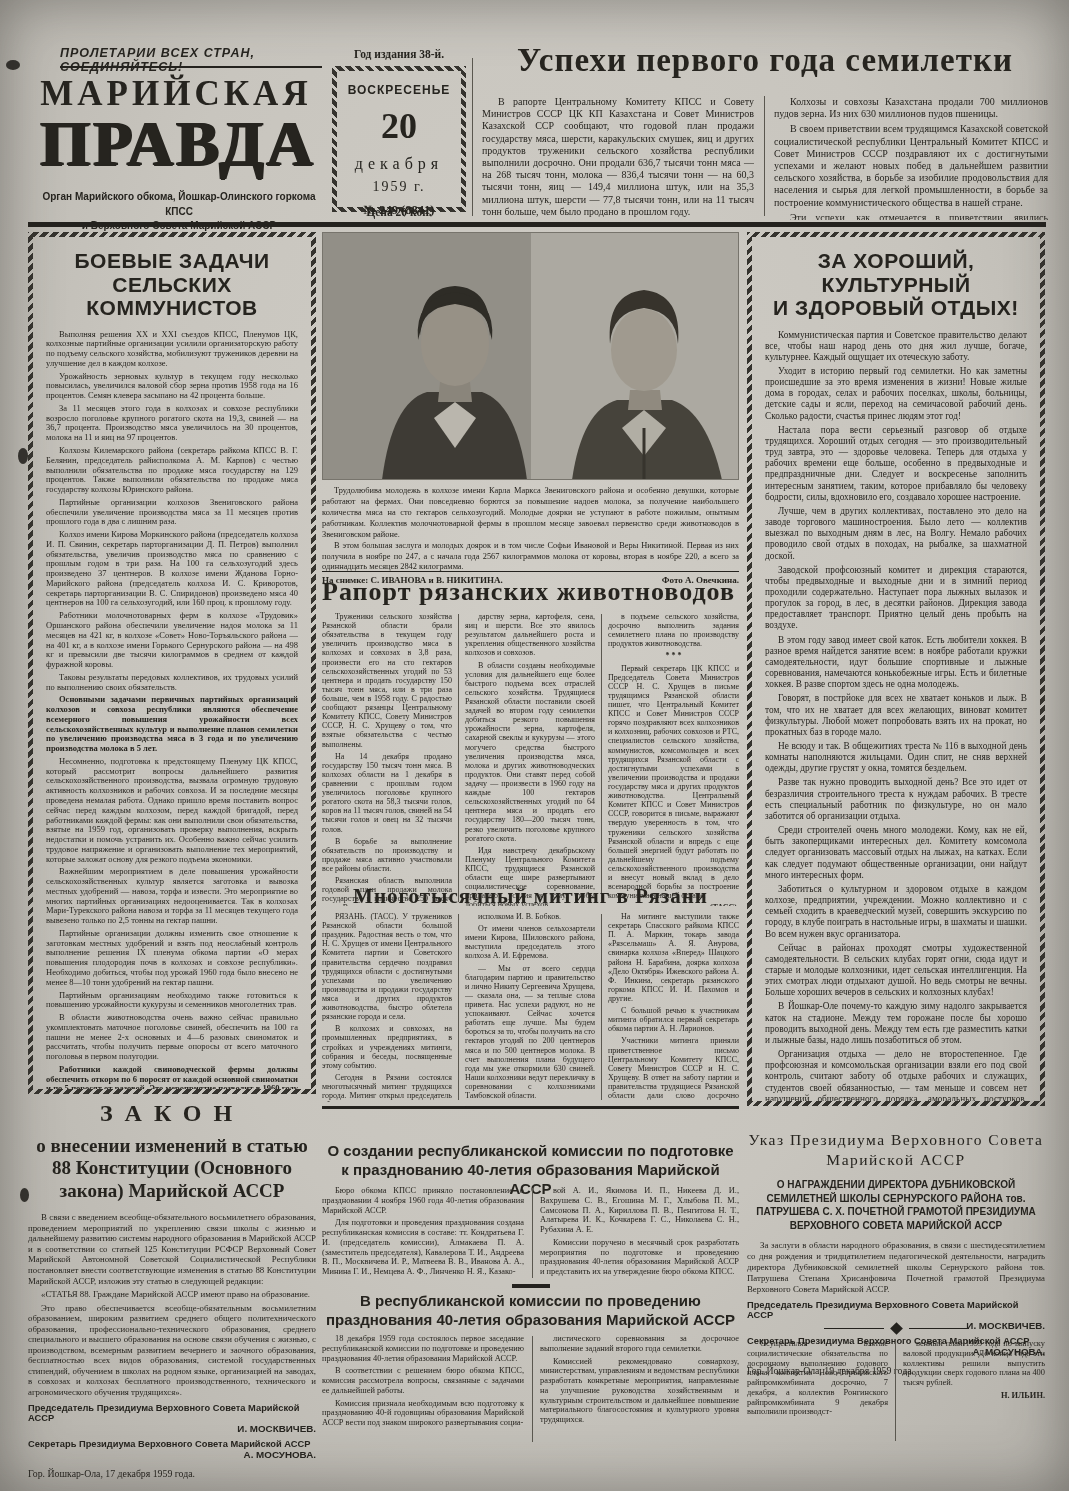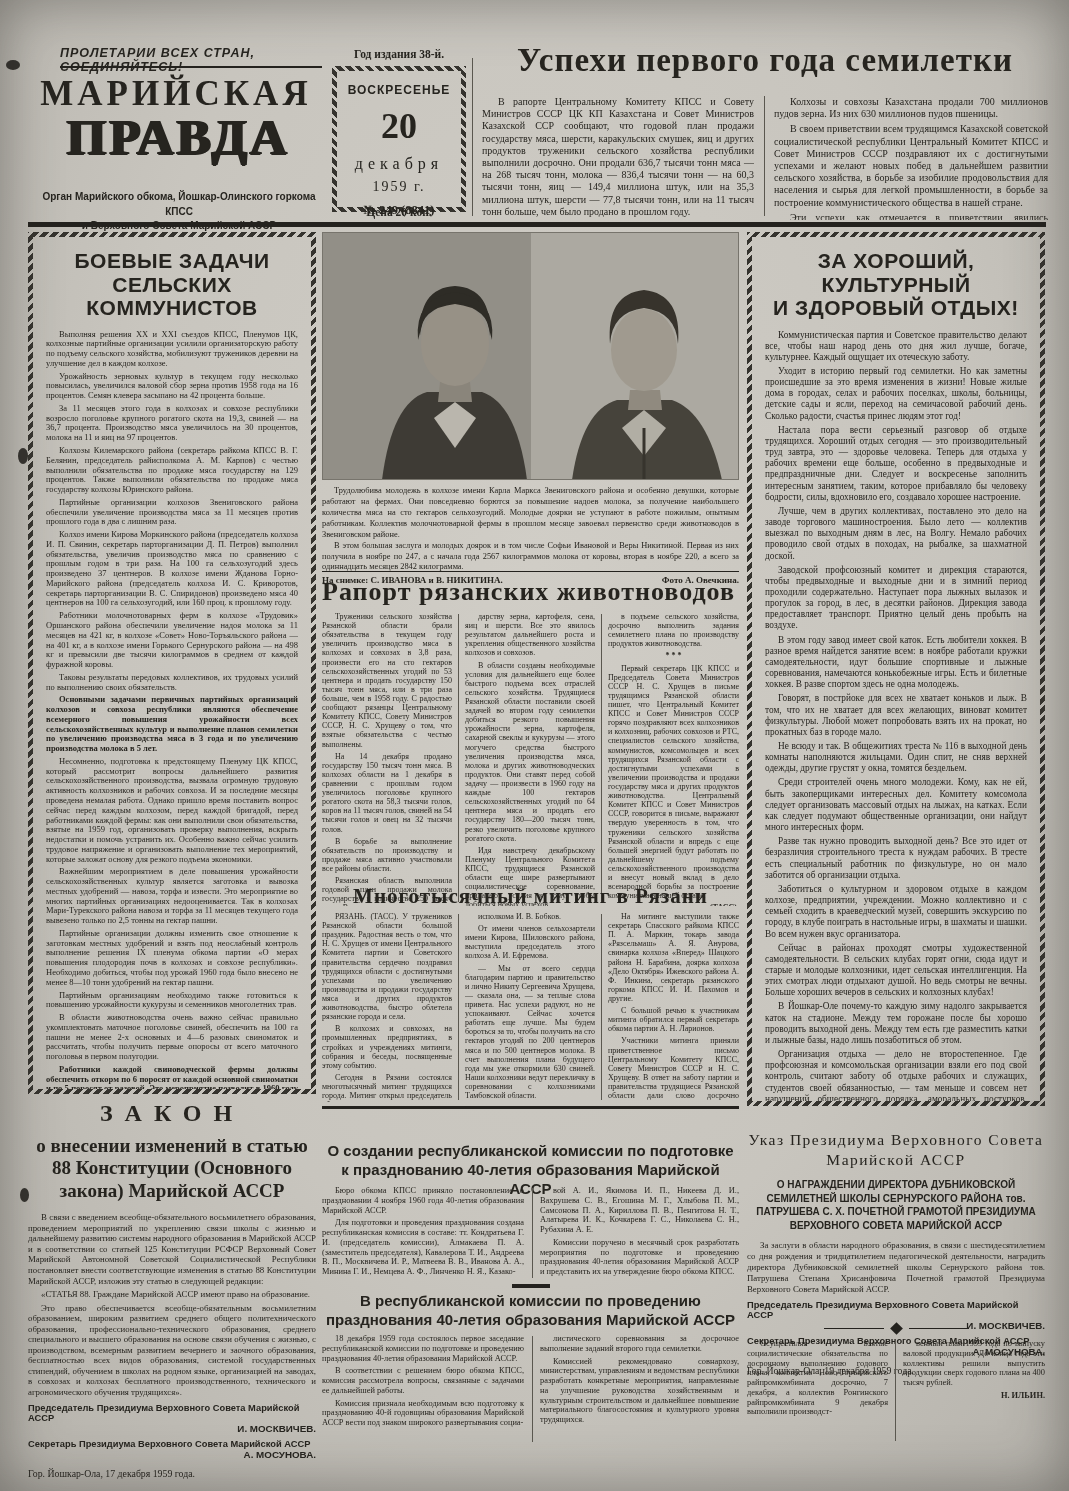--- a/index.html
+++ b/index.html
@@ -14,21 +14,21 @@
   .vr{position:absolute;width:1px;background:#5a574f;}
   .hr{position:absolute;background:#24221e;}
   .paras p{margin:0 0 3px 0;text-indent:13px;text-align:justify;}
   .paras p.b{font-weight:bold;}
   .paras p.center{text-align:center;text-indent:0;}
   .paras p.right{text-align:right;text-indent:0;}
   .col{position:absolute;overflow:hidden;}
   
   .slogan{font-size:12.5px;font-weight:bold;font-style:italic;letter-spacing:1px;}
   .mast1{font-size:35px;font-weight:bold;letter-spacing:4px;text-align:center;line-height:1;}
-  .mast2{font-size:51px;font-weight:bold;letter-spacing:3px;text-align:center;line-height:1;
+  .mast2{font-size:64px;font-weight:bold;letter-spacing:3px;text-align:center;line-height:1;
     text-shadow:1.6px 0 0 currentColor,-1.2px 0 0 currentColor,0 1.2px 0 currentColor;}
   .organ{font-size:10px;font-weight:bold;text-align:center;line-height:1.45;}
   .datebox{border:5px solid #35332e;
     border-image:repeating-linear-gradient(45deg,#35332e 0 4px,rgba(0,0,0,0) 4px 7px) 5;
     text-align:center;box-sizing:border-box;padding-top:12px;}
   .db-weekday{font-size:12px;font-weight:bold;letter-spacing:1px;}
   .db-day{font-size:36px;font-weight:bold;margin-top:8px;}
   .db-month{font-size:16px;letter-spacing:5px;margin-top:8px;}
   .db-year{font-size:14px;letter-spacing:2px;margin-top:6px;}
   .db-issue{font-size:12.5px;font-weight:bold;margin-top:8px;}
@@ -229,22 +229,22 @@
     </div>
     <div class="right-body paras">
         <p>Коммунистическая партия и Советское правительство делают все, чтобы наш народ день ото дня жил лучше, богаче, культурнее. Каждый ощущает их отеческую заботу.</p>
         <p>Уходит в историю первый год семилетки. Но как заметны происшедшие за это время изменения в жизни! Новые жилые дома в городах, селах и рабочих поселках, школы, больницы, детские сады и ясли, переход на семичасовой рабочий день. Сколько радости, счастья принес людям этот год!</p>
         <p>Настала пора вести серьезный разговор об отдыхе трудящихся. Хороший отдых сегодня — это производительный труд завтра, это — здоровье человека. Теперь для отдыха у рабочих времени еще больше, особенно в предвыходные и предпраздничные дни. Следует и воскресенье заполнить интересным занятием, таким, которое прибавляло бы человеку бодрости, силы, вдохновило его, создавало хорошее настроение.</p>
         <p>Лучше, чем в других коллективах, поставлено это дело на заводе торгового машиностроения. Было лето — коллектив выезжал по выходным дням в лес, на Волгу. Немало рабочих проводило свой отдых в походах, на рыбалке, за шахматной доской.</p>
         <p>Заводской профсоюзный комитет и дирекция стараются, чтобы предвыходные и выходные дни и в зимний период проходили содержательно. Наступает пора лыжных вылазок и прогулок за город, в лес, в десятки районов. Дирекция завода предоставляет транспорт. Приятно целый день пробыть на воздухе.</p>
         <p>В этом году завод имеет свой каток. Есть любители хоккея. В разное время найдется занятие всем: в ноябре работали кружки самодеятельности, идут большие спортивные и лыжные соревнования, намечаются конькобежные игры. Есть и билетные хоккея. В разве спортом здесь не одна молодежь.</p>
         <p>Говорят, в пострйоке для всех не хватает коньков и лыж. В том, что их не хватает для всех желающих, виноват комитет физкультуры. Любой может попробовать взять их на прокат, но прокатных баз в городе мало.</p>
         <p>Не всюду и так. В общежитиях треста № 116 в выходной день комнаты наполняются жильцами. Один спит, не сняв верхней одежды, другие грустят у окна, томятся бездельем.</p>
+        <p>Разве так нужно проводить выходной день? Все это идет от безразличия строительного треста к нуждам рабочих. В тресте есть специальный работник по физкультуре, но он мало заботится об организации отдыха.</p>
         <p>Среди строителей очень много молодежи. Кому, как не ей, быть закоперщиками интересных дел. Комитету комсомола следует организовать массовый отдых на лыжах, на катках. Если как следует подумают общественные организации, они найдут много интересных форм.</p>
-        <p>Разве так нужно проводить выходной день? Все это идет от безразличия строительного треста к нуждам рабочих. В тресте есть специальный работник по физкультуре, но он мало заботится об организации отдыха.</p>
         <p>Заботиться о культурном и здоровом отдыхе в каждом колхозе, предприятии, учреждении. Можно коллективно и с семьей сходить в краеведческий музей, совершить экскурсию по городу, в клубе поиграть в настольные игры, в шахматы и шашки. Во всем нужен вкус организатора.</p>
         <p>Сейчас в районах проходят смотры художественной самодеятельности. В сельских клубах горят огни, сюда идут и старые и молодые колхозники, идет сельская интеллигенция. На этих смотрах люди отдыхают душой. Но ведь смотры не вечны. Больше хороших вечеров в сельских и колхозных клубах!</p>
         <p>В Йошкар-Оле почему-то каждую зиму надолго закрывается каток на стадионе. Между тем горожане после бы хорошо проводить выходной день. Между тем есть где разместить катки и лыжные базы, надо лишь позаботиться об этом.</p>
         <p>Организация отдыха — дело не второстепенное. Где профсоюзная и комсомольская организации взяли его под свой контроль, считают заботу об отдыхе рабочих и служащих, студентов своей обязанностью, — там меньше и совсем нет нарушений общественного порядка, аморальных поступков, случаев пьянства, там дружнее, сплоченнее коллектив. Хорошо организованный отдых — это воспитание людей.</p>
       </div>
   </div>
 
   <div class="abs" style="left:28px;top:1096px;width:288px;">
     <div class="law-title">ЗАКОН</div>
     <div class="law-sub">о внесении изменений в статью 88 Конституции (Основного закона) Марийской АССР</div>

